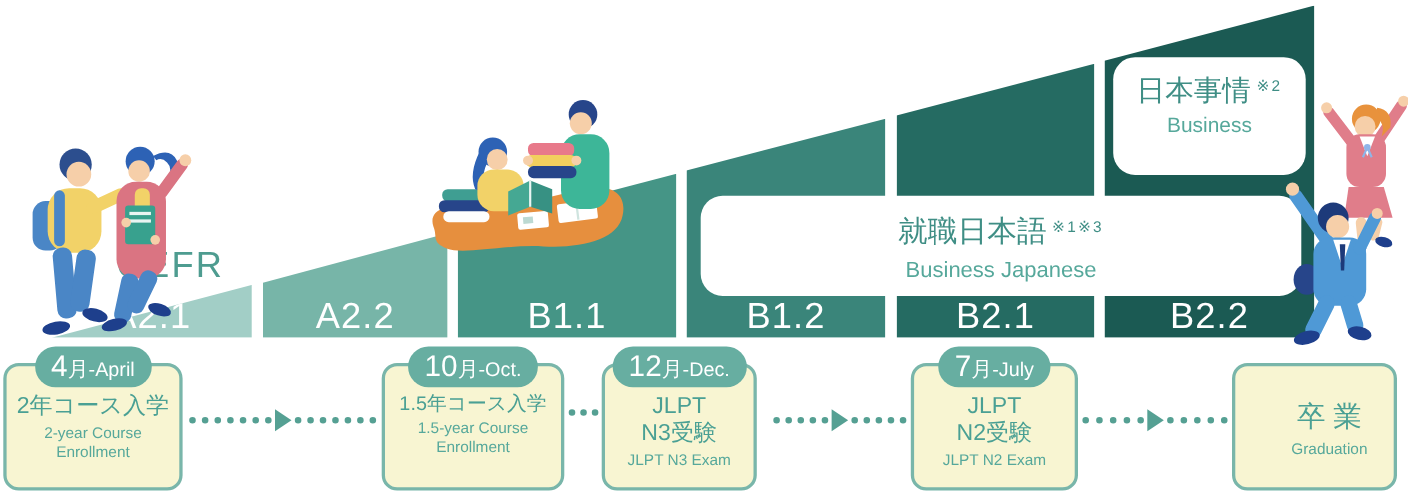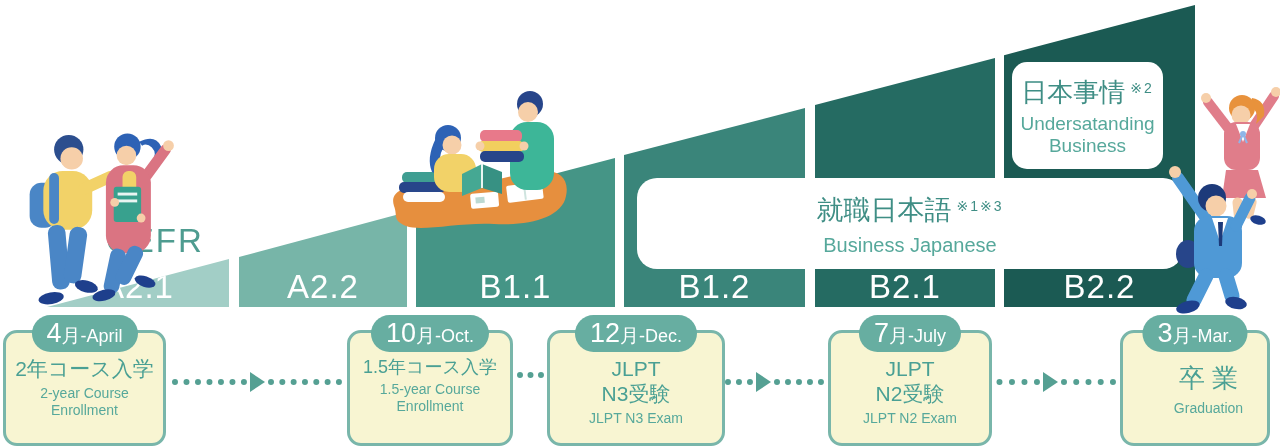--- a/index.html
+++ b/index.html
@@ -17,21 +17,21 @@
   
   .callout{position:absolute;background:#ffffff;border-radius:20px;color:var(--callout-text);
            text-align:center;z-index:5;}
   .callout .t-line{line-height:34px;white-space:nowrap;}
   .callout .title{font-size:26px;}
   .callout .note{font-size:14px;vertical-align:8px;margin-left:5px;letter-spacing:2px;}
   .callout .en{font-size:19px;line-height:22px;}
   .callout.business{left:637px;top:178px;width:546px;height:80px;padding-top:11px;}
   .callout.business .title{font-size:27px;}
   .callout.business .en{font-size:20px;line-height:28px;text-align:center;}
-  .callout.understanding{left:1012px;top:62px;width:151px;height:98px;padding-top:9px;border-radius:15px;}
+  .callout.understanding{left:1012px;top:52px;width:175px;height:98px;padding-top:9px;}
 
   
   .tl-box{position:absolute;top:330px;height:116px;background:var(--box-bg);
           border:3px solid var(--box-border);border-radius:14px;box-sizing:border-box;z-index:4;}
   .tl-pill{position:absolute;top:-18px;left:50%;transform:translateX(-50%);
            background:var(--pill-bg);color:var(--pill-text);border-radius:20px;height:37px;
            line-height:37px;padding:0 15px;white-space:nowrap;text-align:center;z-index:6;}
   .pill-num{font-size:27px;}
   .pill-kanji{font-size:19px;}
   .pill-suffix{font-size:18px;}
@@ -76,21 +76,20 @@
 
   <div class="cefr-heading">CEFR</div>
 
   <div class="callout business">
     <div class="t-line"><span class="title">就職日本語</span><span class="note">※1※3</span></div>
     <div class="en">Business Japanese</div>
   </div>
 
   <div class="callout understanding">
     <div class="t-line"><span class="title">日本事情</span><span class="note">※2</span></div>
-    <div class="en">Undersatanding</div>
     <div class="en">Business</div>
   </div>
 
   <div class="connector" style="left:172px;width:170px;">
     <div class="dseg"></div>
     <div class="tri"></div>
     <div class="dseg"></div>
   </div>
   <div class="connector" style="left:517px;width:27px;">
     <div class="dseg"></div>
@@ -121,44 +120,43 @@
     <div class="tl-pill"><span class="pill-num">10</span><span class="pill-kanji">月</span><span class="pill-suffix">-Oct.</span></div>
     <div class="tl-content">
       <div class="jp jp-sm">1.5年コース入学</div>
       <div class="en">
         <div>1.5-year Course</div>
           <div>Enrollment</div>
       </div>
     </div>
   </div>
 
-  <div class="tl-box" style="left:547px;width:178px;padding-left:47px;">
+  <div class="tl-box" style="left:547px;width:141px;padding-left:47px;">
     <div class="tl-pill"><span class="pill-num">12</span><span class="pill-kanji">月</span><span class="pill-suffix">-Dec.</span></div>
     <div class="tl-content">
       <div class="jp">
         <div>JLPT</div>
           <div>N3受験</div>
       </div>
       <div class="en">JLPT N3 Exam</div>
     </div>
   </div>
 
-  <div class="tl-box" style="left:828px;width:164px;padding-left:29px;">
+  <div class="tl-box" style="left:828px;width:152px;padding-left:29px;">
     <div class="tl-pill"><span class="pill-num">7</span><span class="pill-kanji">月</span><span class="pill-suffix">-July</span></div>
     <div class="tl-content">
       <div class="jp">
         <div>JLPT</div>
           <div>N2受験</div>
       </div>
       <div class="en">JLPT N2 Exam</div>
     </div>
   </div>
 
   <div class="tl-box" style="left:1120px;width:150px;">
-    <div class="tl-pill"><span class="pill-num">3</span><span class="pill-kanji">月</span><span class="pill-suffix">-Mar.</span></div>
     <div class="tl-content" style="top:30px;gap:6px;padding-left:27px;">
       <div class="jp jp-xl">卒業</div>
       <div class="en">Graduation</div>
     </div>
   </div>
 
   <svg class="fig" style="left:14px;top:128px;" width="176" height="182" viewBox="0 0 180 182">
     <g>
       <rect x="16" y="54" width="28" height="46" rx="12" fill="#4a86c6"></rect>
       <rect x="30" y="42" width="50" height="60" rx="20" fill="#f2d268"></rect>

